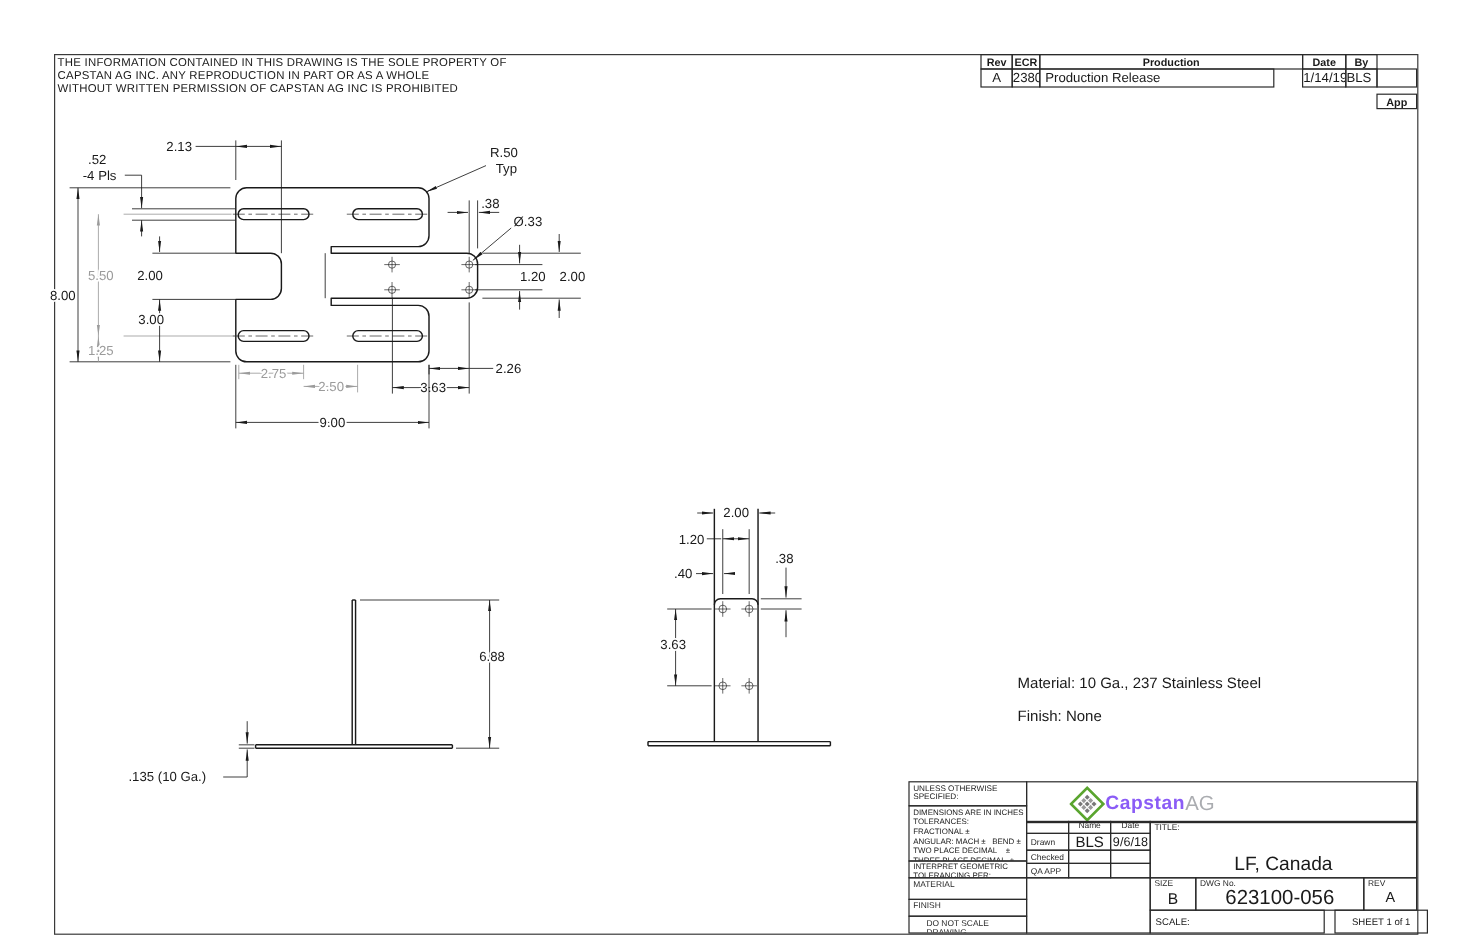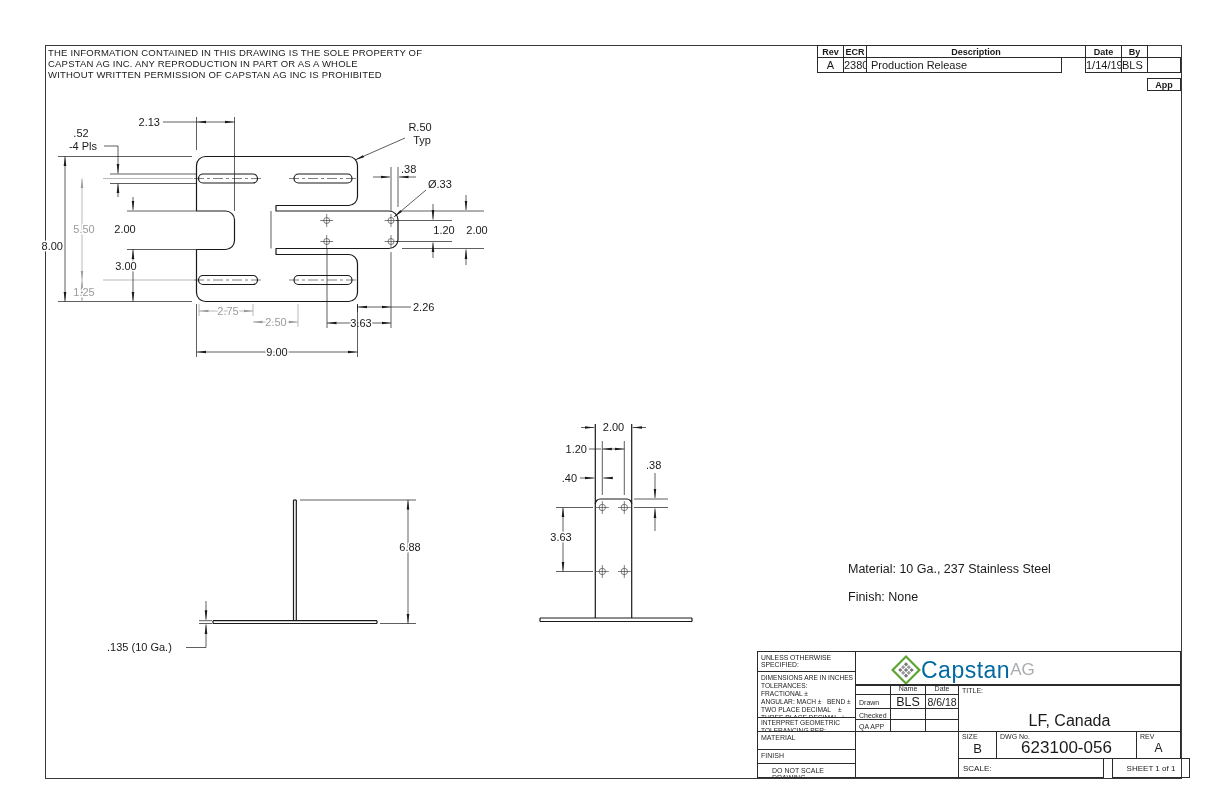--- a/index.html
+++ b/index.html
@@ -23,40 +23,40 @@
   
   .ol{stroke:#1a1a1a;stroke-width:1.2;fill:none;stroke-linejoin:round;}
   .tl{stroke:#1a1a1a;stroke-width:0.7;fill:none;}
   .gl{stroke:#9b9b9b;stroke-width:0.7;fill:none;}
   .cl{stroke:#1a1a1a;stroke-width:0.55;fill:none;stroke-dasharray:10 3 3 3;}
   .hx{stroke:#1a1a1a;stroke-width:0.55;fill:none;}
   text.dim{font-family:"Liberation Sans",sans-serif;font-size:11px;fill:#1a1a1a;
            paint-order:stroke;stroke:#ffffff;stroke-width:3px;stroke-linejoin:round;}
   text.dimg{font-family:"Liberation Sans",sans-serif;font-size:11px;fill:#9b9b9b;
            paint-order:stroke;stroke:#ffffff;stroke-width:3px;stroke-linejoin:round;}
-  .logo-main{font-size:23px;color:#0369a1;letter-spacing:.5px;}
+  .logo-main{font-size:16px;color:#8b5cf6;letter-spacing:.5px;font-weight:bold;}
   .logo-sub{font-size:17px;color:#aaacb0;}
 </style>
 </head>
 <body>
 
 <div id="sheet">
 
   <div id="frame"></div>
 
   <div id="prop" class="abs">
     <div>THE INFORMATION CONTAINED IN THIS DRAWING IS THE SOLE PROPERTY OF</div>
     <div>CAPSTAN AG INC. ANY REPRODUCTION IN PART OR AS A WHOLE</div>
     <div>WITHOUT WRITTEN PERMISSION OF CAPSTAN AG INC IS PROHIBITED</div>
   </div>
 
   <div>
     <div class="cell rvh" style="left:817px;top:45px;width:27px;height:13px;">Rev</div>
     <div class="cell rvh" style="left:843px;top:45px;width:24px;height:13px;">ECR</div>
-    <div class="cell rvh" style="left:866px;top:45px;width:220px;height:13px;">Description</div>
+    <div class="cell rvh" style="left:866px;top:45px;width:220px;height:13px;">Production</div>
     <div class="cell rvh" style="left:1085px;top:45px;width:37px;height:13px;">Date</div>
     <div class="cell rvh" style="left:1121px;top:45px;width:27px;height:13px;">By</div>
     <div class="cell rvh" style="left:1147px;top:45px;width:34px;height:13px;margin-top:33px;">App</div>
 
     <div class="cell rvd" style="left:817px;top:57px;width:27px;height:16px;text-align:center;">A</div>
     <div class="cell rvd" style="left:843px;top:57px;width:24px;height:16px;text-align:center;">2380</div>
     <div class="cell rvd" style="left:866px;top:57px;width:196px;height:16px;padding-left:4px;">Production Release</div>
     <div class="cell rvd" style="left:1085px;top:57px;width:37px;height:16px;">1/14/19</div>
     <div class="cell rvd" style="left:1121px;top:57px;width:27px;height:16px;">BLS</div>
     <div class="cell rvd" style="left:1147px;top:57px;width:34px;height:16px;"></div>
@@ -306,21 +306,21 @@
           <span class="logo-sub">AG</span>
       </div>
     </div>
 
     <div class="cell" style="left:855px;top:684px;width:36px;height:11px;"></div>
     <div class="cell tiny" style="left:890px;top:684px;width:36px;height:11px;text-align:center;">Name</div>
     <div class="cell tiny" style="left:925px;top:684px;width:34px;height:11px;text-align:center;">Date</div>
 
     <div class="cell tiny" style="left:855px;top:694px;width:36px;height:15px;padding:4px 0 0 3px;">Drawn</div>
     <div class="cell ctr" style="left:890px;top:694px;width:36px;height:15px;font-size:12.5px;">BLS</div>
-    <div class="cell ctr" style="left:925px;top:694px;width:34px;height:15px;font-size:10.5px;">8/6/18</div>
+    <div class="cell ctr" style="left:925px;top:694px;width:34px;height:15px;font-size:10.5px;">9/6/18</div>
 
     <div class="cell tiny" style="left:855px;top:708px;width:36px;height:12px;padding:3px 0 0 3px;">Checked</div>
     <div class="cell" style="left:890px;top:708px;width:36px;height:12px;"></div>
     <div class="cell" style="left:925px;top:708px;width:34px;height:12px;"></div>
 
     <div class="cell tiny" style="left:855px;top:719px;width:36px;height:13px;padding:3px 0 0 3px;">QA APP</div>
     <div class="cell" style="left:890px;top:719px;width:36px;height:13px;"></div>
     <div class="cell" style="left:925px;top:719px;width:34px;height:13px;"></div>
 
     <div class="cell" style="left:855px;top:731px;width:104px;height:47px;"></div>

